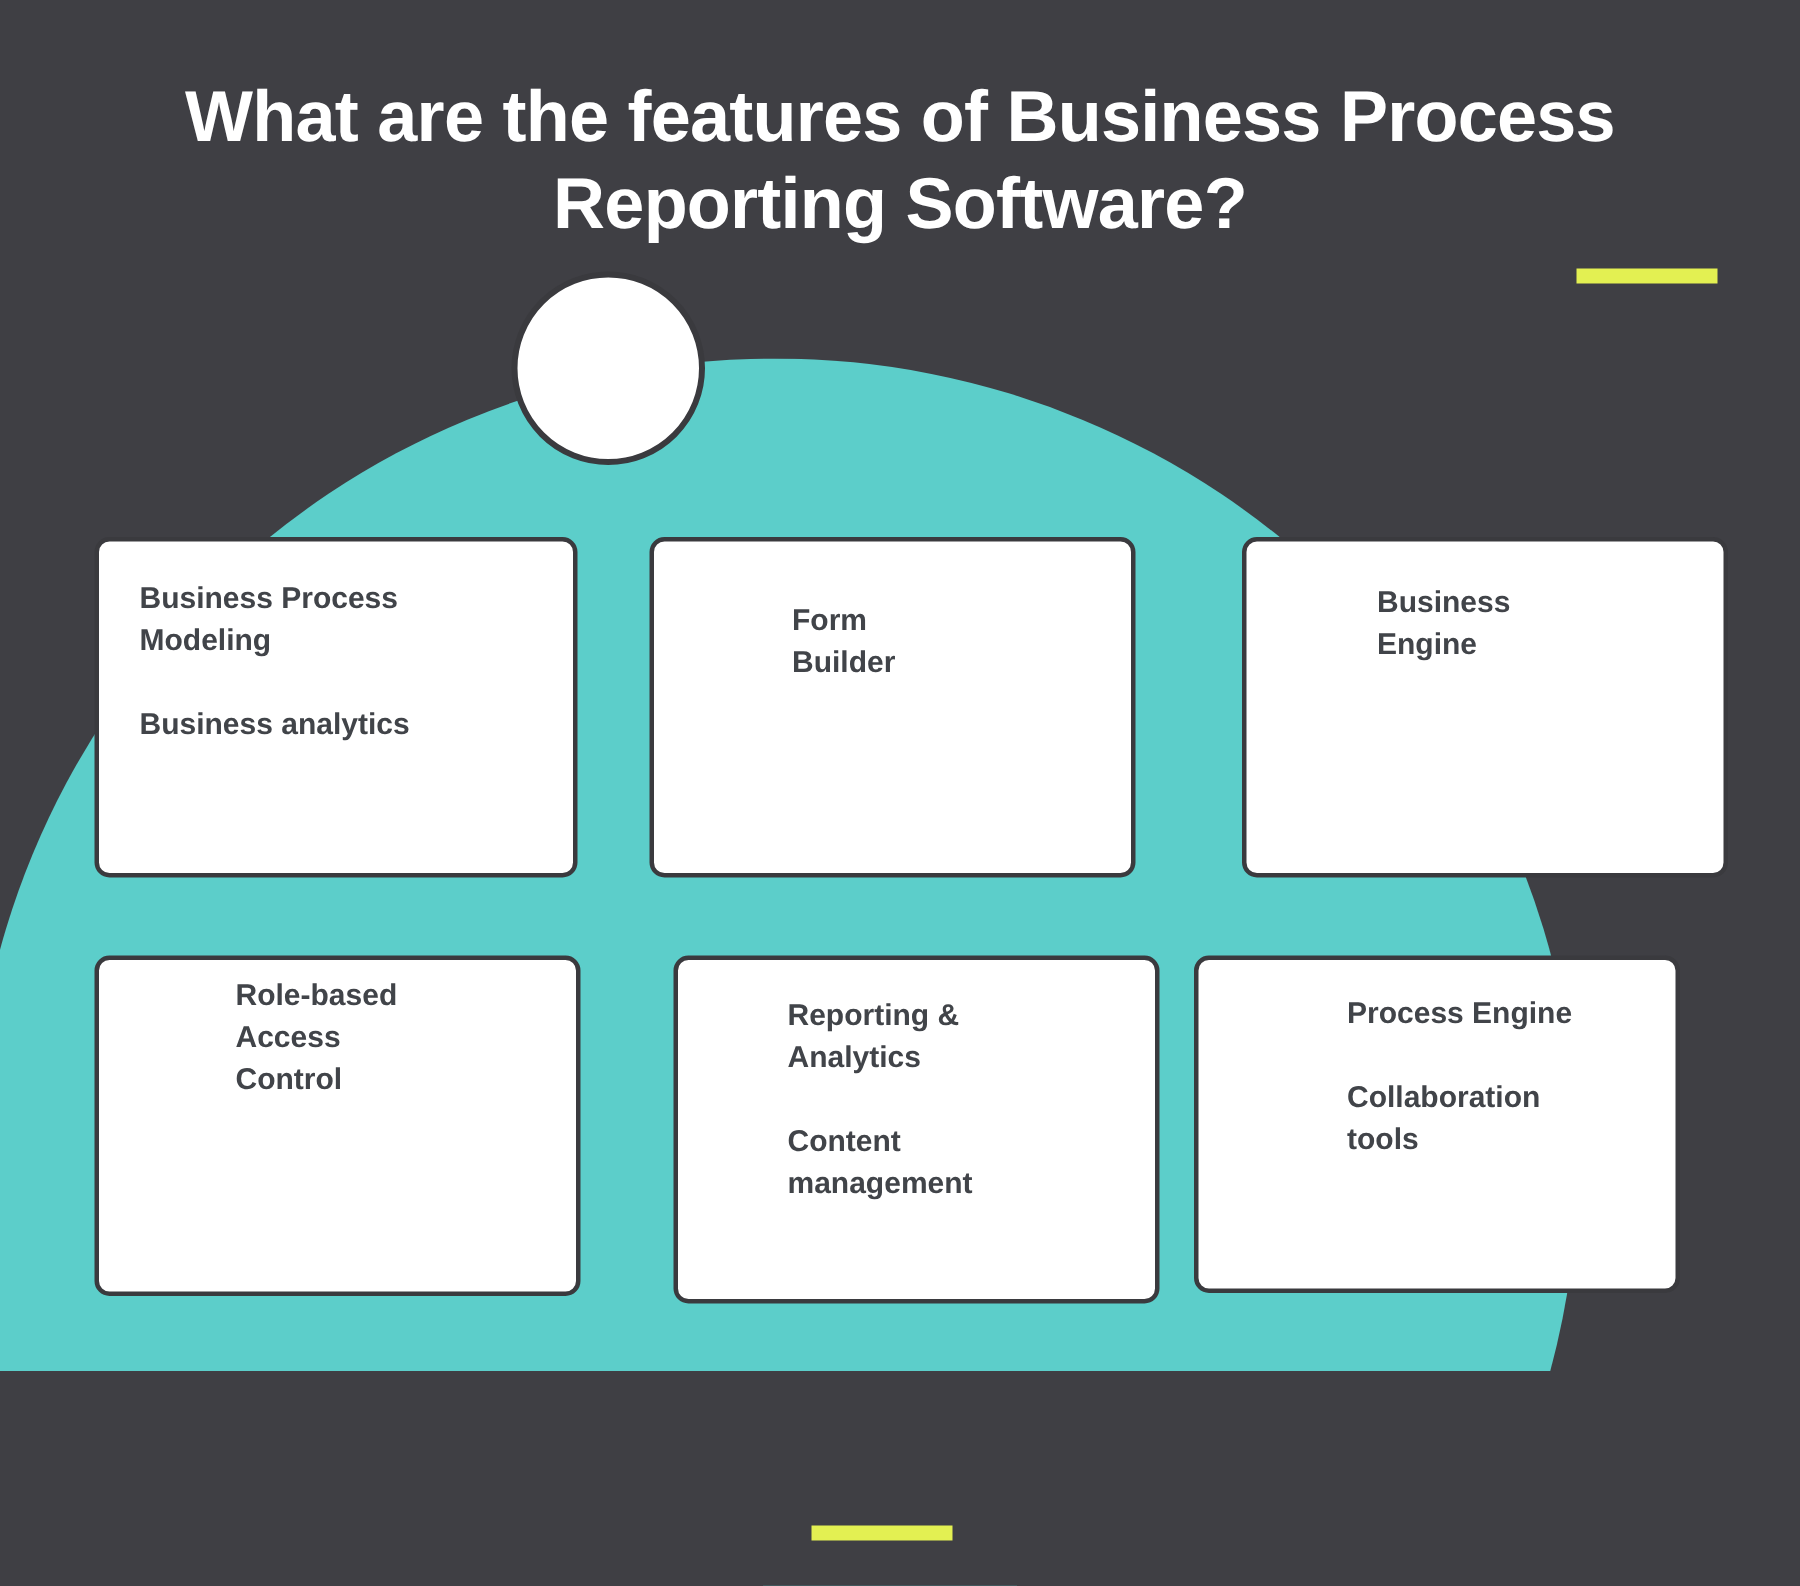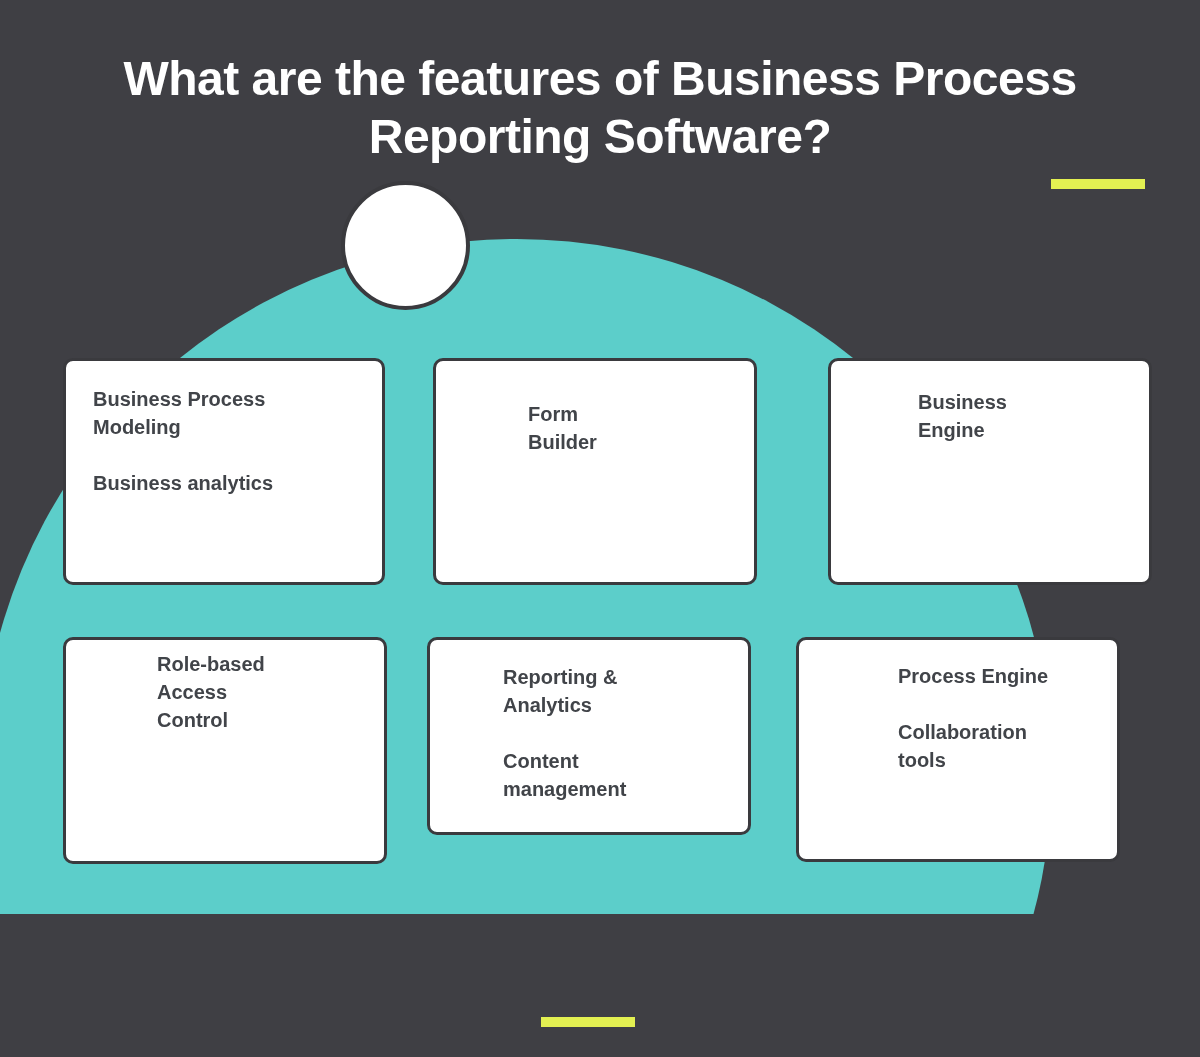--- a/index.html
+++ b/index.html
@@ -82,21 +82,21 @@
     color: var(--card-text);
     font-size: 20px;
     font-weight: 700;
     line-height: 28px;
     white-space: pre-line;
   }
   .card-1 { left: 63px;  top: 358px; width: 322px; height: 227px; padding: 24px 20px 0 27px; }
   .card-2 { left: 433px; top: 358px; width: 324px; height: 227px; padding: 39px 20px 0 92px; }
   .card-3 { left: 828px; top: 358px; width: 324px; height: 227px; padding: 27px 20px 0 87px; }
   .card-4 { left: 63px;  top: 637px; width: 324px; height: 227px; padding: 10px 20px 0 91px; }
-  .card-5 { left: 427px; top: 637px; width: 324px; height: 198px; padding: 23px 20px 0 73px; }
+  .card-5 { left: 449px; top: 637px; width: 324px; height: 232px; padding: 23px 20px 0 73px; }
   .card-6 { left: 796px; top: 637px; width: 324px; height: 225px; padding: 22px 20px 0 99px; }
 </style>
 </head>
 <body>
 
 <div class="canvas">
 
   <h1 class="title">
     <div class="title-line">What are the features of Business Process</div>
     <div class="title-line">Reporting Software?</div>

